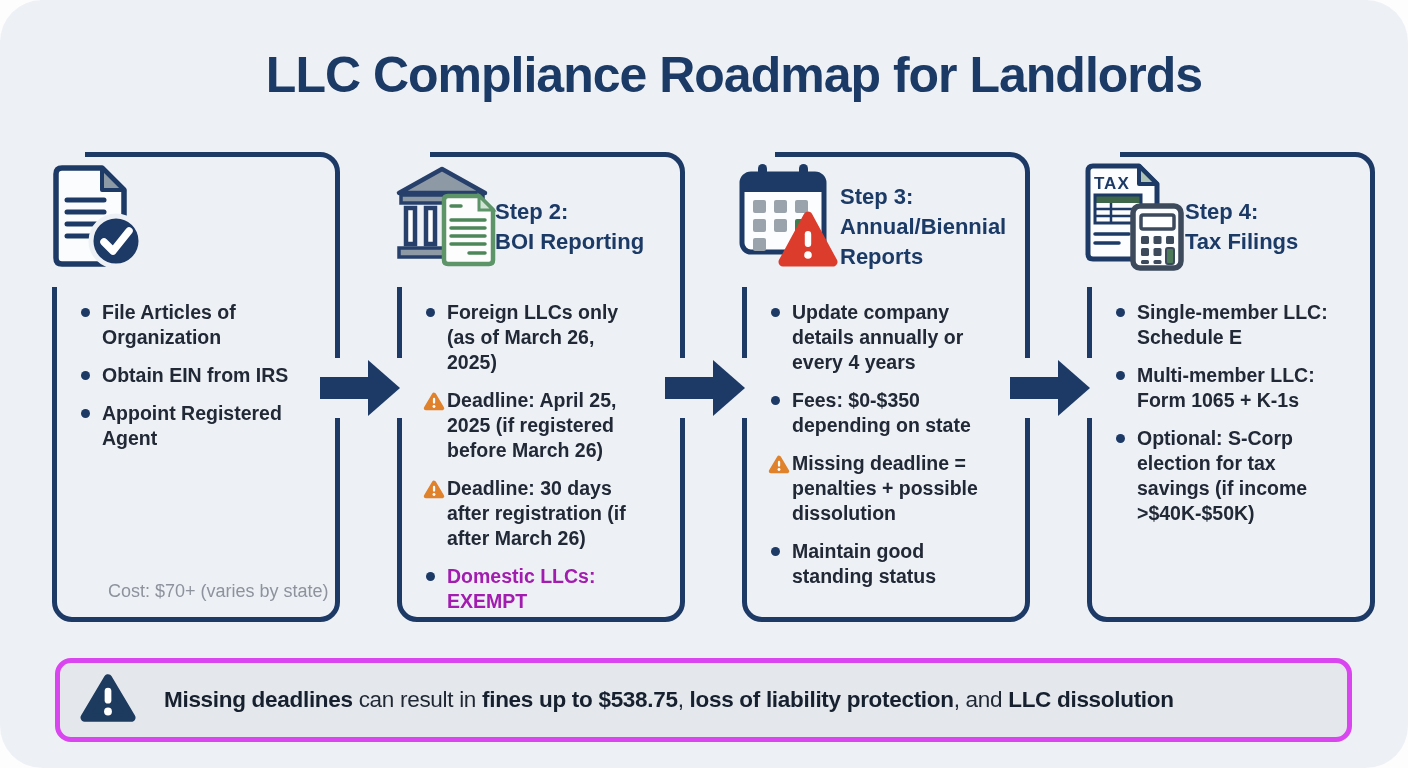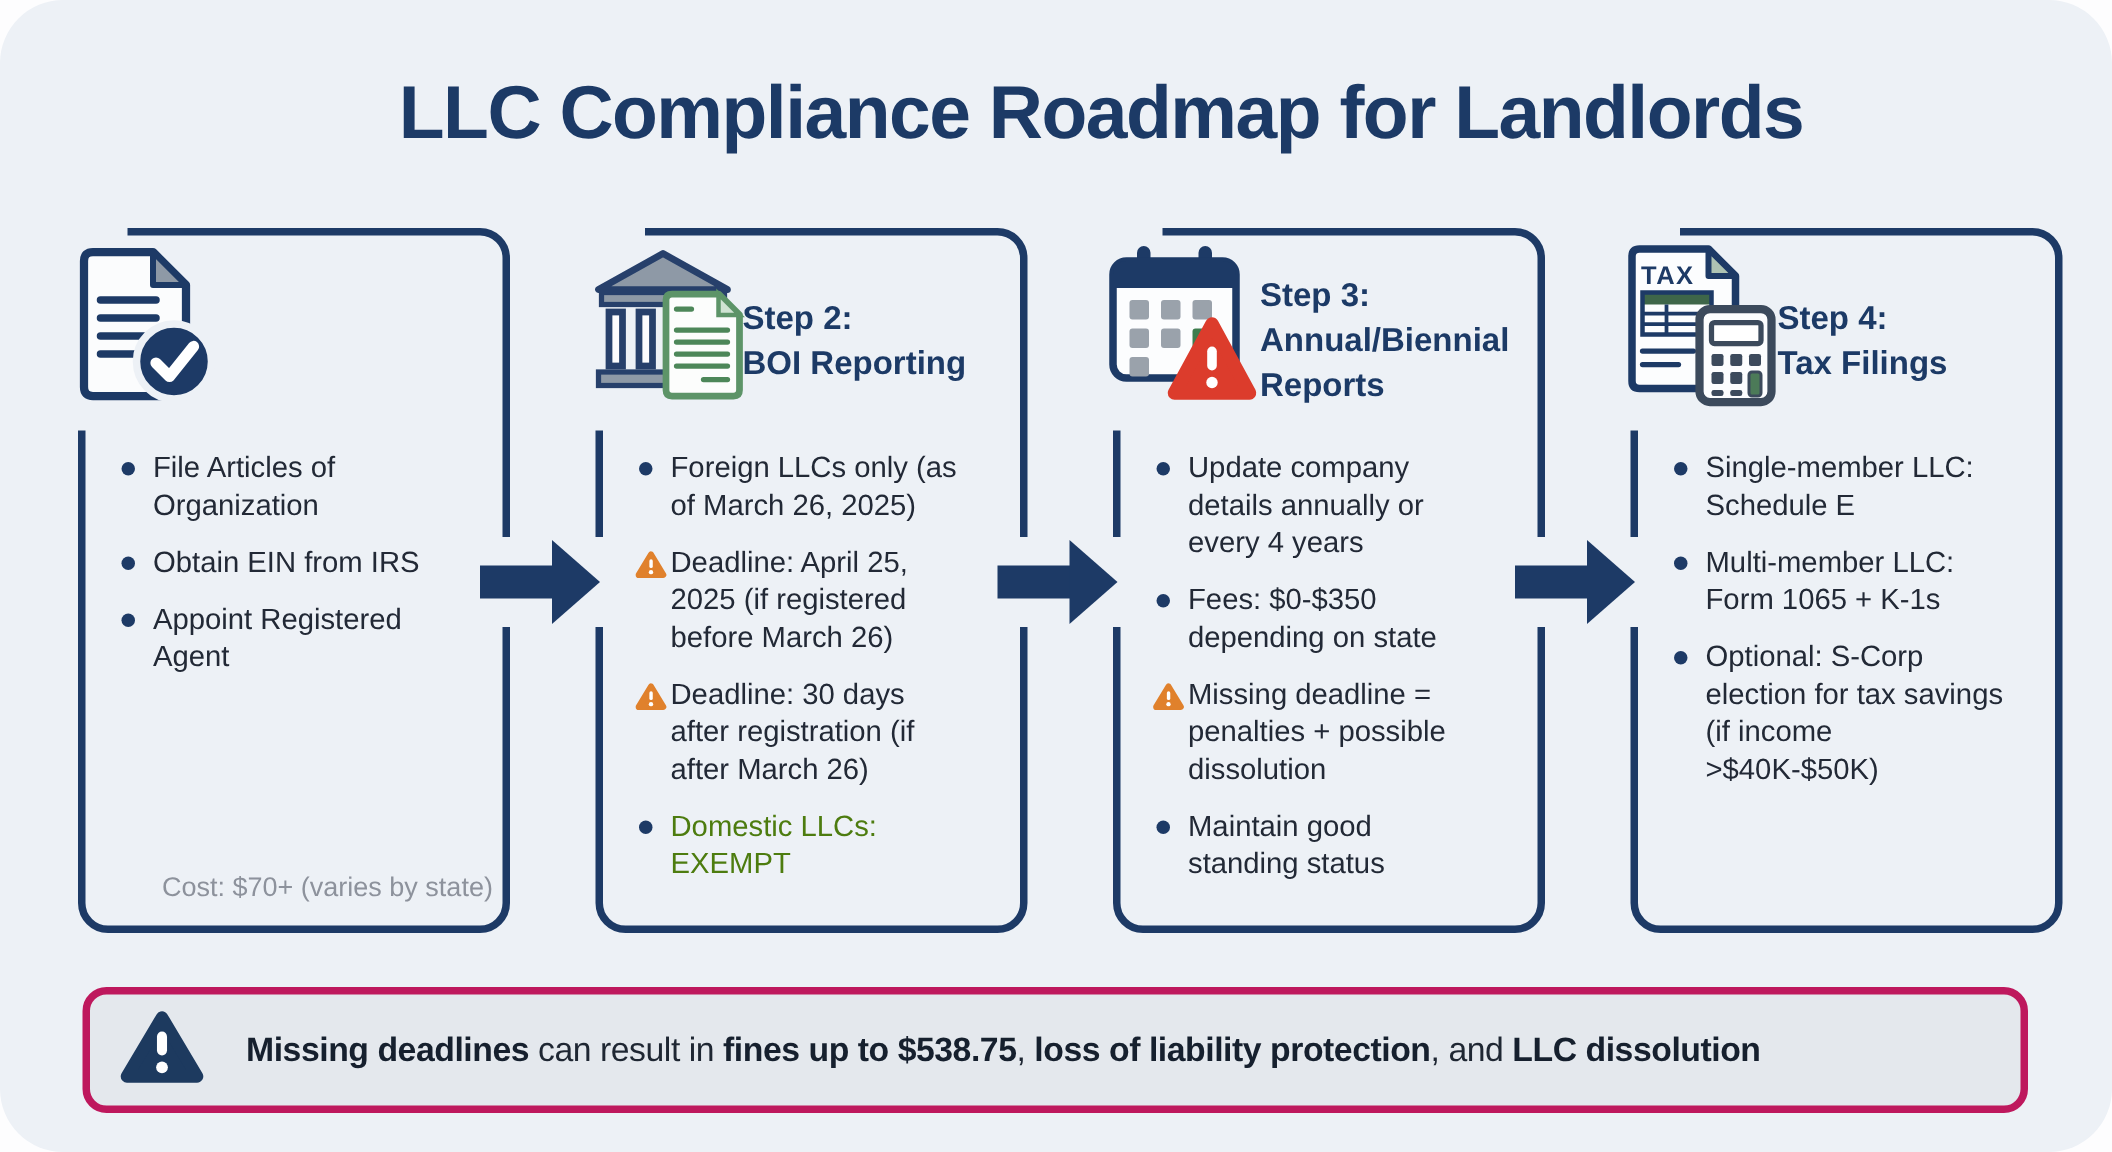--- a/index.html
+++ b/index.html
@@ -20,34 +20,34 @@
   .card-head{position:absolute;left:98px;top:16px;width:192px;height:118px;
              display:flex;align-items:center;z-index:3;}
   .card-title{margin:0;white-space:pre-line;font-size:22px;line-height:30px;
               font-weight:700;color:#1c3a66;}
   .bullets{position:absolute;left:26px;top:148px;width:236px;margin:0;padding:0;
            list-style:none;z-index:3;}
   .bullets li{display:flex;margin-bottom:13px;}
   .b-ico{flex:0 0 24px;width:24px;display:flex;justify-content:flex-start;}
   .dot{width:9px;height:9px;border-radius:50%;background:#1d3a66;margin-top:8px;margin-left:3px;}
   .b-ico svg{margin-top:3px;}
-  .b-text{width:200px;font-size:19.5px;line-height:25px;color:#222936;}
-  li.green .b-text{color:#4d7c0f;}
+  .b-text{width:200px;font-size:19.5px;line-height:25px;color:#222936;font-weight:bold;}
+  li.green .b-text{color:#a21caf;}
   .footnote{position:absolute;left:26px;bottom:20px;font-size:18px;color:#8d929c;z-index:3;margin-left:30px;}
 
   
   .arrow{position:absolute;top:360px;width:80px;height:56px;z-index:4;}
   .arrow .bar{position:absolute;left:0;top:17px;width:50px;height:22px;background:#1d3a66;}
   .arrow .head{position:absolute;left:48px;top:0;width:0;height:0;
                border-top:28px solid transparent;border-bottom:28px solid transparent;
                border-left:32px solid #1d3a66;}
 
   
   .banner{position:absolute;left:55px;top:658px;width:1297px;height:84px;
-          box-sizing:border-box;border:5px solid #be185d;border-radius:16px;
+          box-sizing:border-box;border:5px solid #d946ef;border-radius:16px;
           background:#e4e8ed;display:flex;align-items:center;z-index:4;}
   .banner-ico{margin-left:20px;flex:0 0 56px;}
   .banner-text{margin:0 0 0 28px;font-size:22.5px;letter-spacing:-0.3px;
                white-space:nowrap;color:#1f2733;}
   .banner-text .bold{font-weight:700;color:#16202e;}
 </style>
 </head>
 <body>
 
 <div class="canvas">

